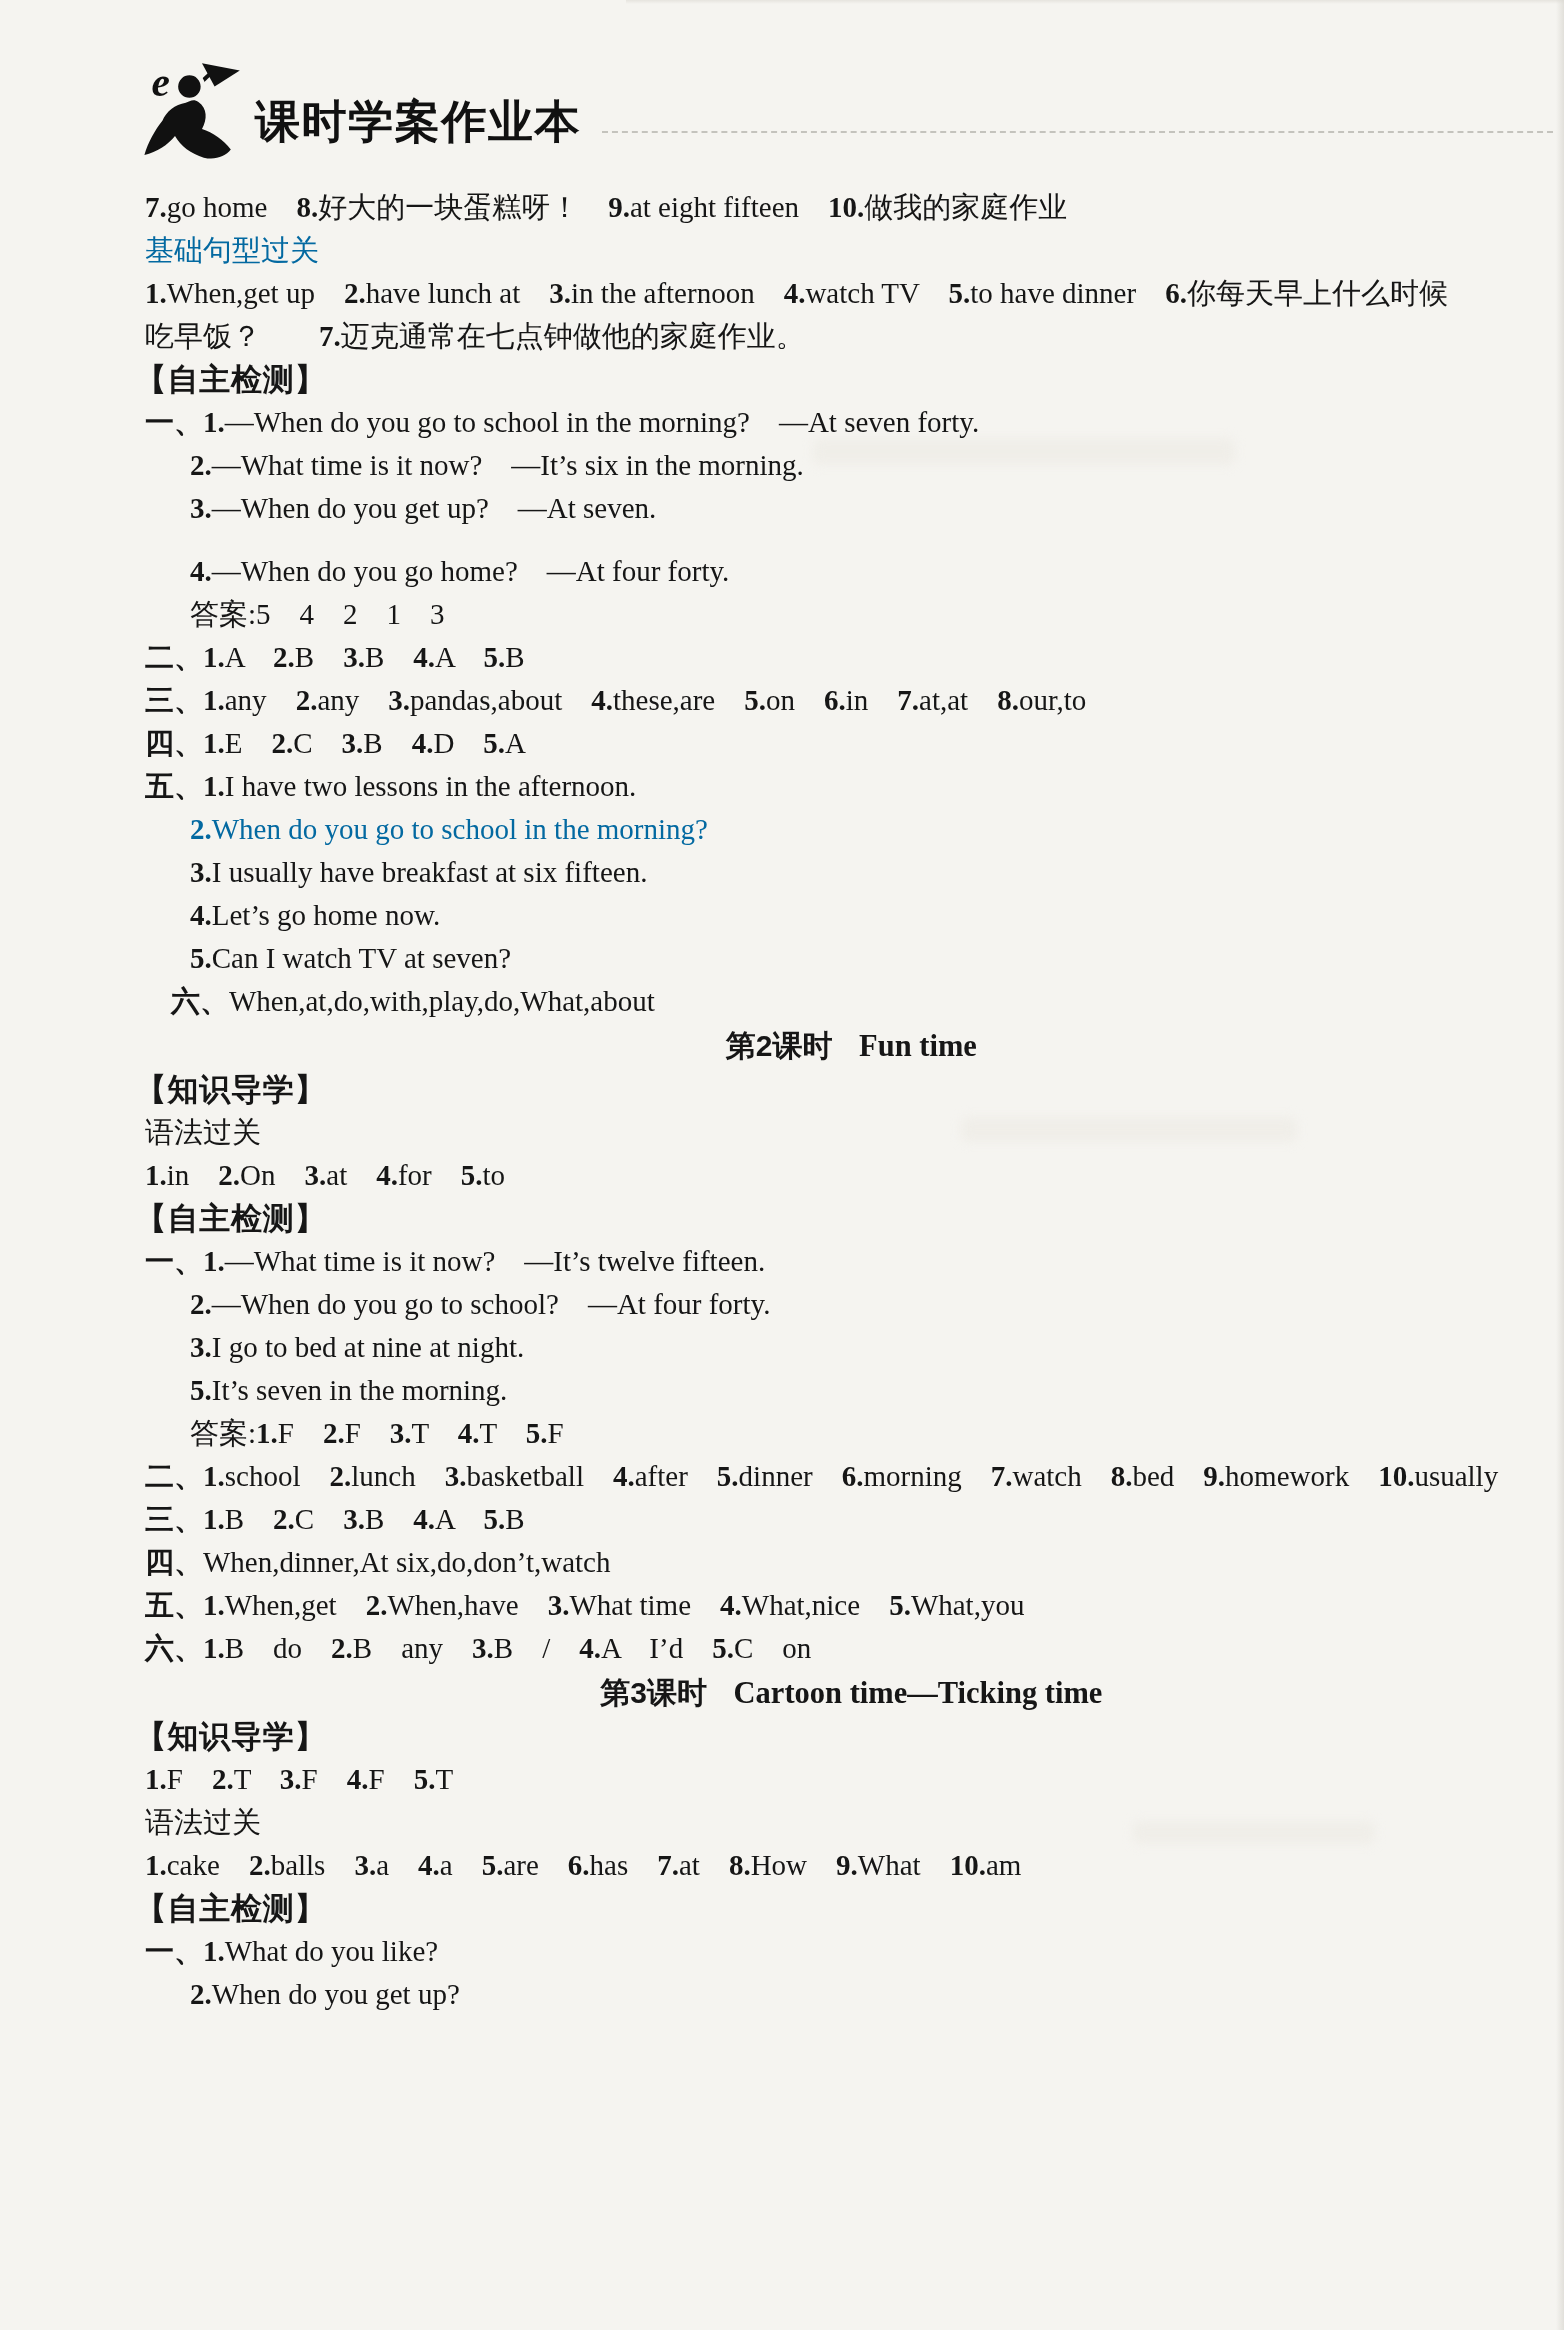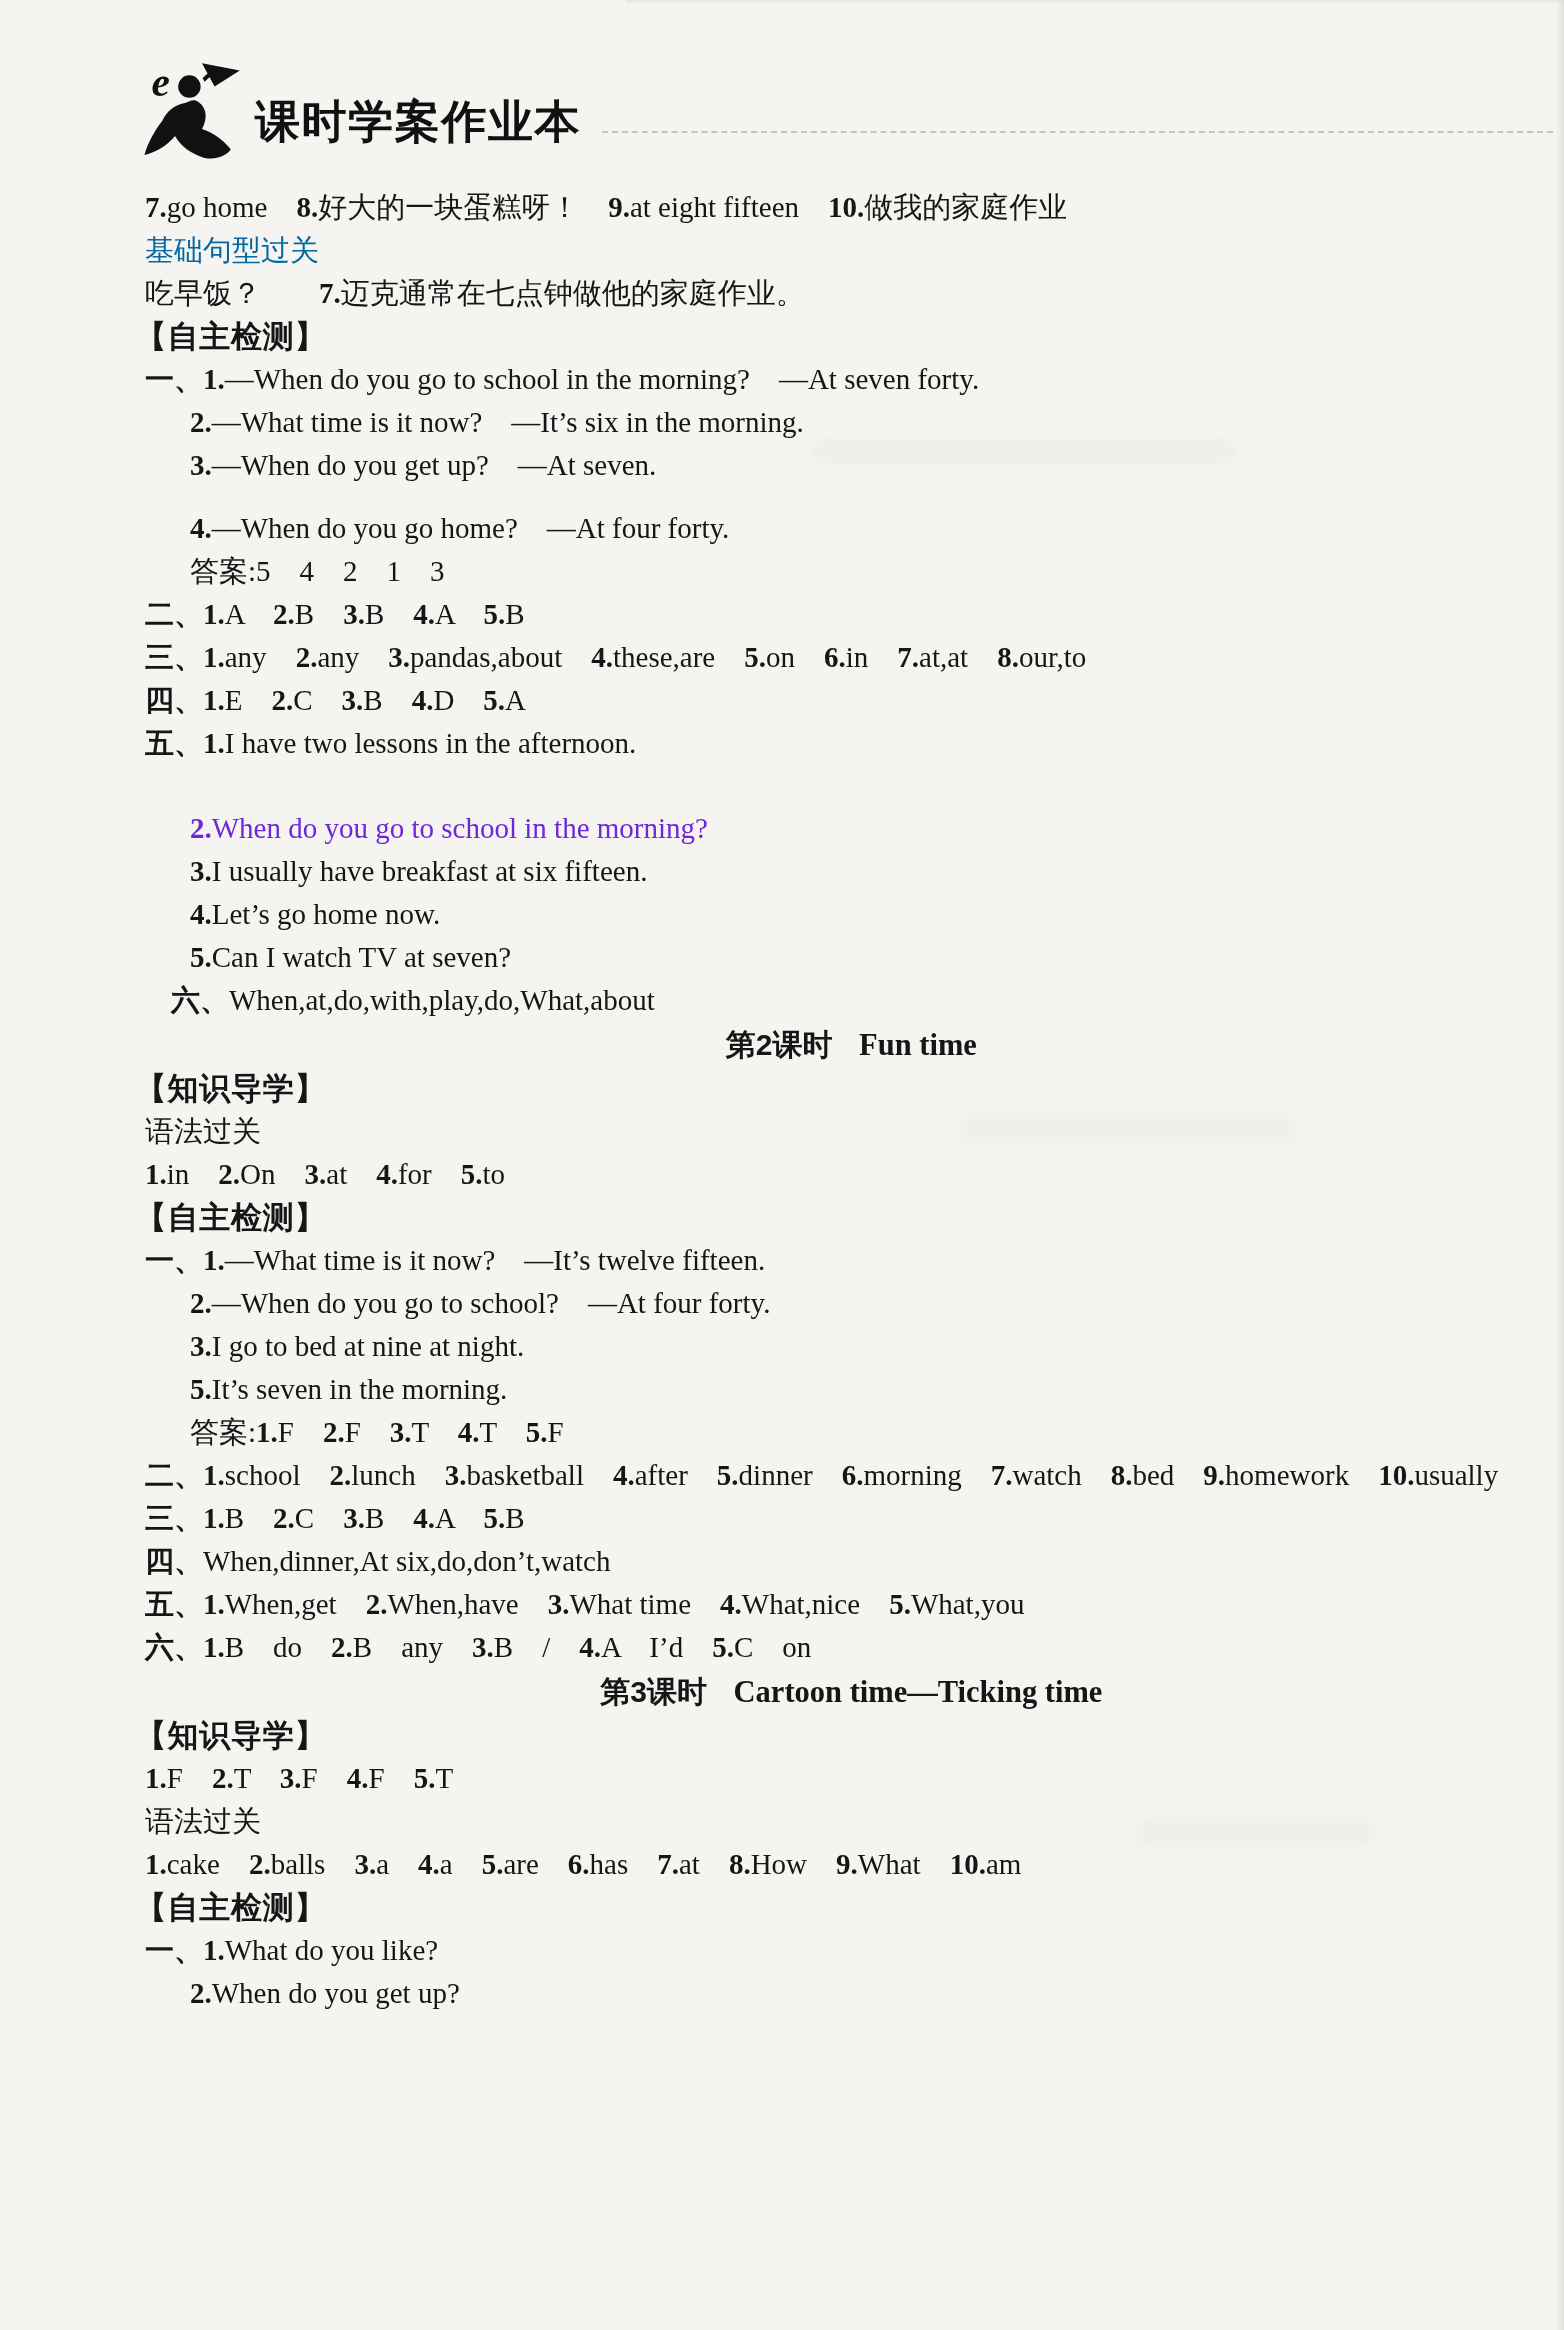--- a/index.html
+++ b/index.html
@@ -75,32 +75,33 @@
              C76,70 76,58 66,51
              C61,47 56,50 52,52 Z" fill="#111"></path>
   </svg>
   <div class="logo-text">课时学案作业本</div>
 </div>
 <div class="dotted-rule"></div>
 
 <div class="content" id="lines">
     <div class="line text" style="color: rgb(22, 22, 22);"><b>7.</b>go home　<b>8.</b>好大的一块蛋糕呀！　<b>9.</b>at eight fifteen　<b>10.</b>做我的家庭作业</div>
     <div class="line subhead" style="color: #0369a1;">基础句型过关</div>
+    <div class="line text" style="color: rgb(22, 22, 22);"><b>1.</b>When,get up　<b>2.</b>have lunch at　<b>3.</b>in the afternoon　<b>4.</b>watch TV　<b>5.</b>to have dinner　<b>6.</b>你每天早上什么时候</div>
     <div class="line text" style="color: rgb(22, 22, 22);">吃早饭？　　<b>7.</b>迈克通常在七点钟做他的家庭作业。</div>
     <div class="line section" style="color: rgb(22, 22, 22);">【自主检测】</div>
     <div class="line text" style="color: rgb(22, 22, 22);"><b>一、</b><b>1.</b>—When do you go to school in the morning?　—At seven forty.</div>
     <div class="line text indent" style="color: rgb(22, 22, 22);"><b>2.</b>—What time is it now?　—It’s six in the morning.</div>
     <div class="line text indent" style="color: rgb(22, 22, 22);"><b>3.</b>—When do you get up?　—At seven.</div>
     <div class="line text indent" style="color: rgb(22, 22, 22); margin-top: 20px;"><b>4.</b>—When do you go home?　—At four forty.</div>
     <div class="line text indent" style="color: rgb(22, 22, 22);">答案:5　4　2　1　3</div>
     <div class="line text" style="color: rgb(22, 22, 22);"><b>二、</b><b>1.</b>A　<b>2.</b>B　<b>3.</b>B　<b>4.</b>A　<b>5.</b>B</div>
     <div class="line text" style="color: rgb(22, 22, 22);"><b>三、</b><b>1.</b>any　<b>2.</b>any　<b>3.</b>pandas,about　<b>4.</b>these,are　<b>5.</b>on　<b>6.</b>in　<b>7.</b>at,at　<b>8.</b>our,to</div>
     <div class="line text" style="color: rgb(22, 22, 22);"><b>四、</b><b>1.</b>E　<b>2.</b>C　<b>3.</b>B　<b>4.</b>D　<b>5.</b>A</div>
     <div class="line text" style="color: rgb(22, 22, 22);"><b>五、</b><b>1.</b>I have two lessons in the afternoon.</div>
-    <div class="line text indent" style="color: #6d28d9; margin-top: 42px;"><b>2.</b>When do you go to school in the morning?</div>
+    <div class="line text indent" style="color: #0369a1;"><b>2.</b>When do you go to school in the morning?</div>
     <div class="line text indent" style="color: rgb(22, 22, 22);"><b>3.</b>I usually have breakfast at six fifteen.</div>
     <div class="line text indent" style="color: rgb(22, 22, 22);"><b>4.</b>Let’s go home now.</div>
     <div class="line text indent" style="color: rgb(22, 22, 22);"><b>5.</b>Can I watch TV at seven?</div>
     <div class="line text" style="color: rgb(22, 22, 22); margin-left: 26px;"><b>六、</b>When,at,do,with,play,do,What,about</div>
     <div class="line lesson" style="color: rgb(22, 22, 22);"><span class="lz">第2课时</span><span class="le">Fun time</span></div>
     <div class="line section" style="color: rgb(22, 22, 22);">【知识导学】</div>
     <div class="line subhead" style="color: rgb(22, 22, 22);">语法过关</div>
     <div class="line text" style="color: rgb(22, 22, 22);"><b>1.</b>in　<b>2.</b>On　<b>3.</b>at　<b>4.</b>for　<b>5.</b>to</div>
     <div class="line section" style="color: rgb(22, 22, 22);">【自主检测】</div>
     <div class="line text" style="color: rgb(22, 22, 22);"><b>一、</b><b>1.</b>—What time is it now?　—It’s twelve fifteen.</div>

